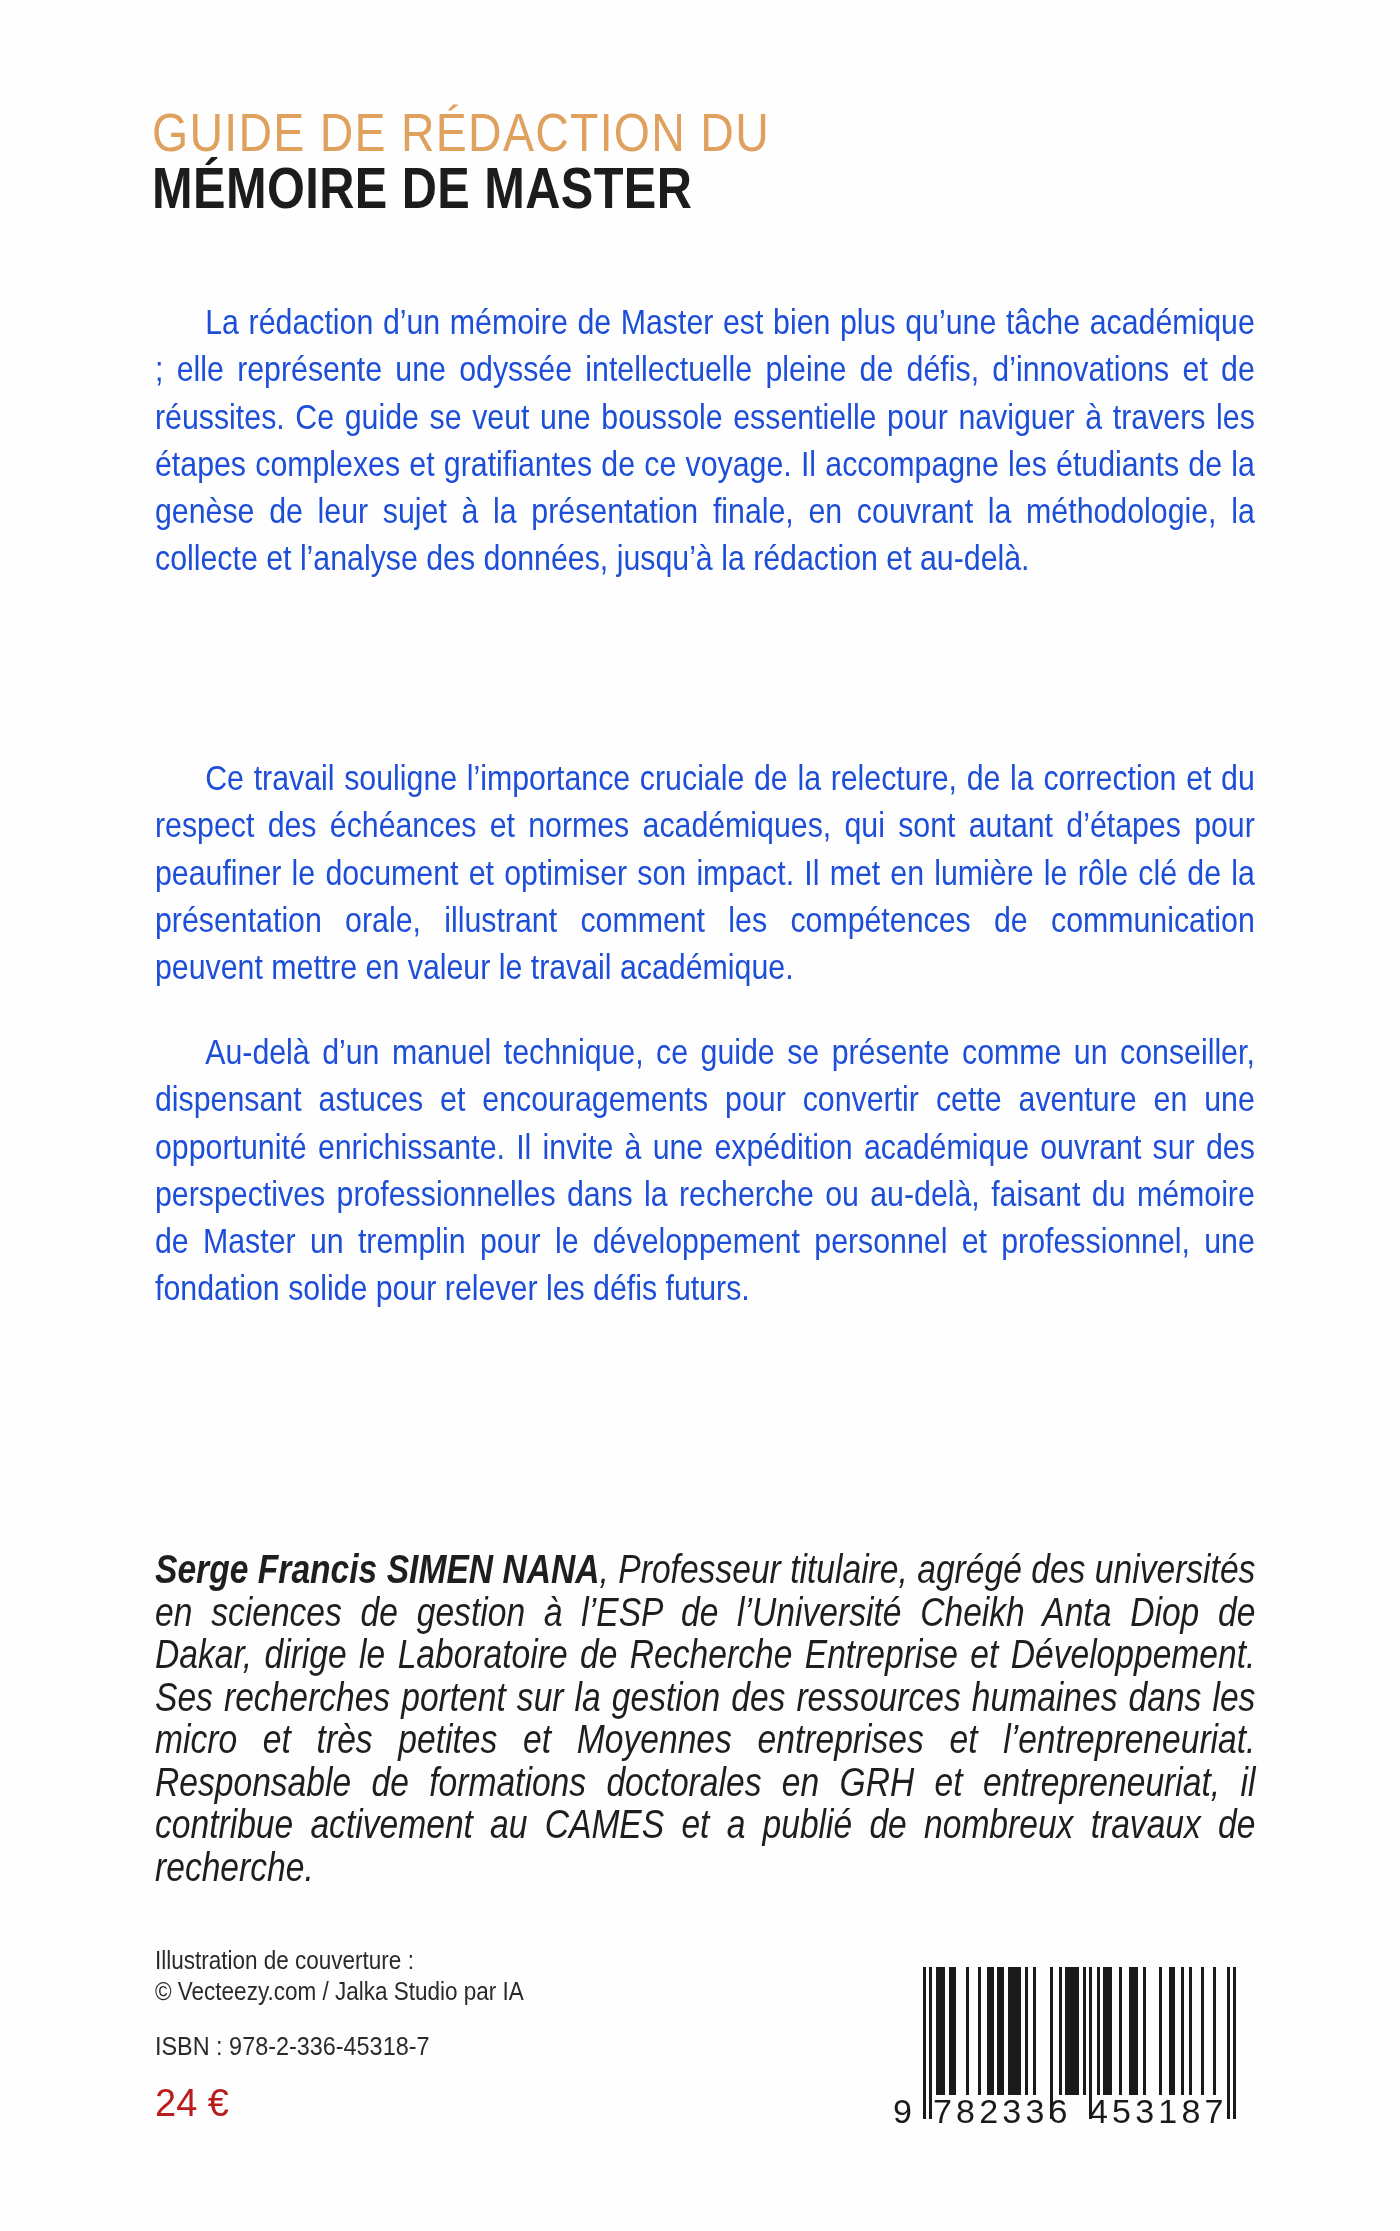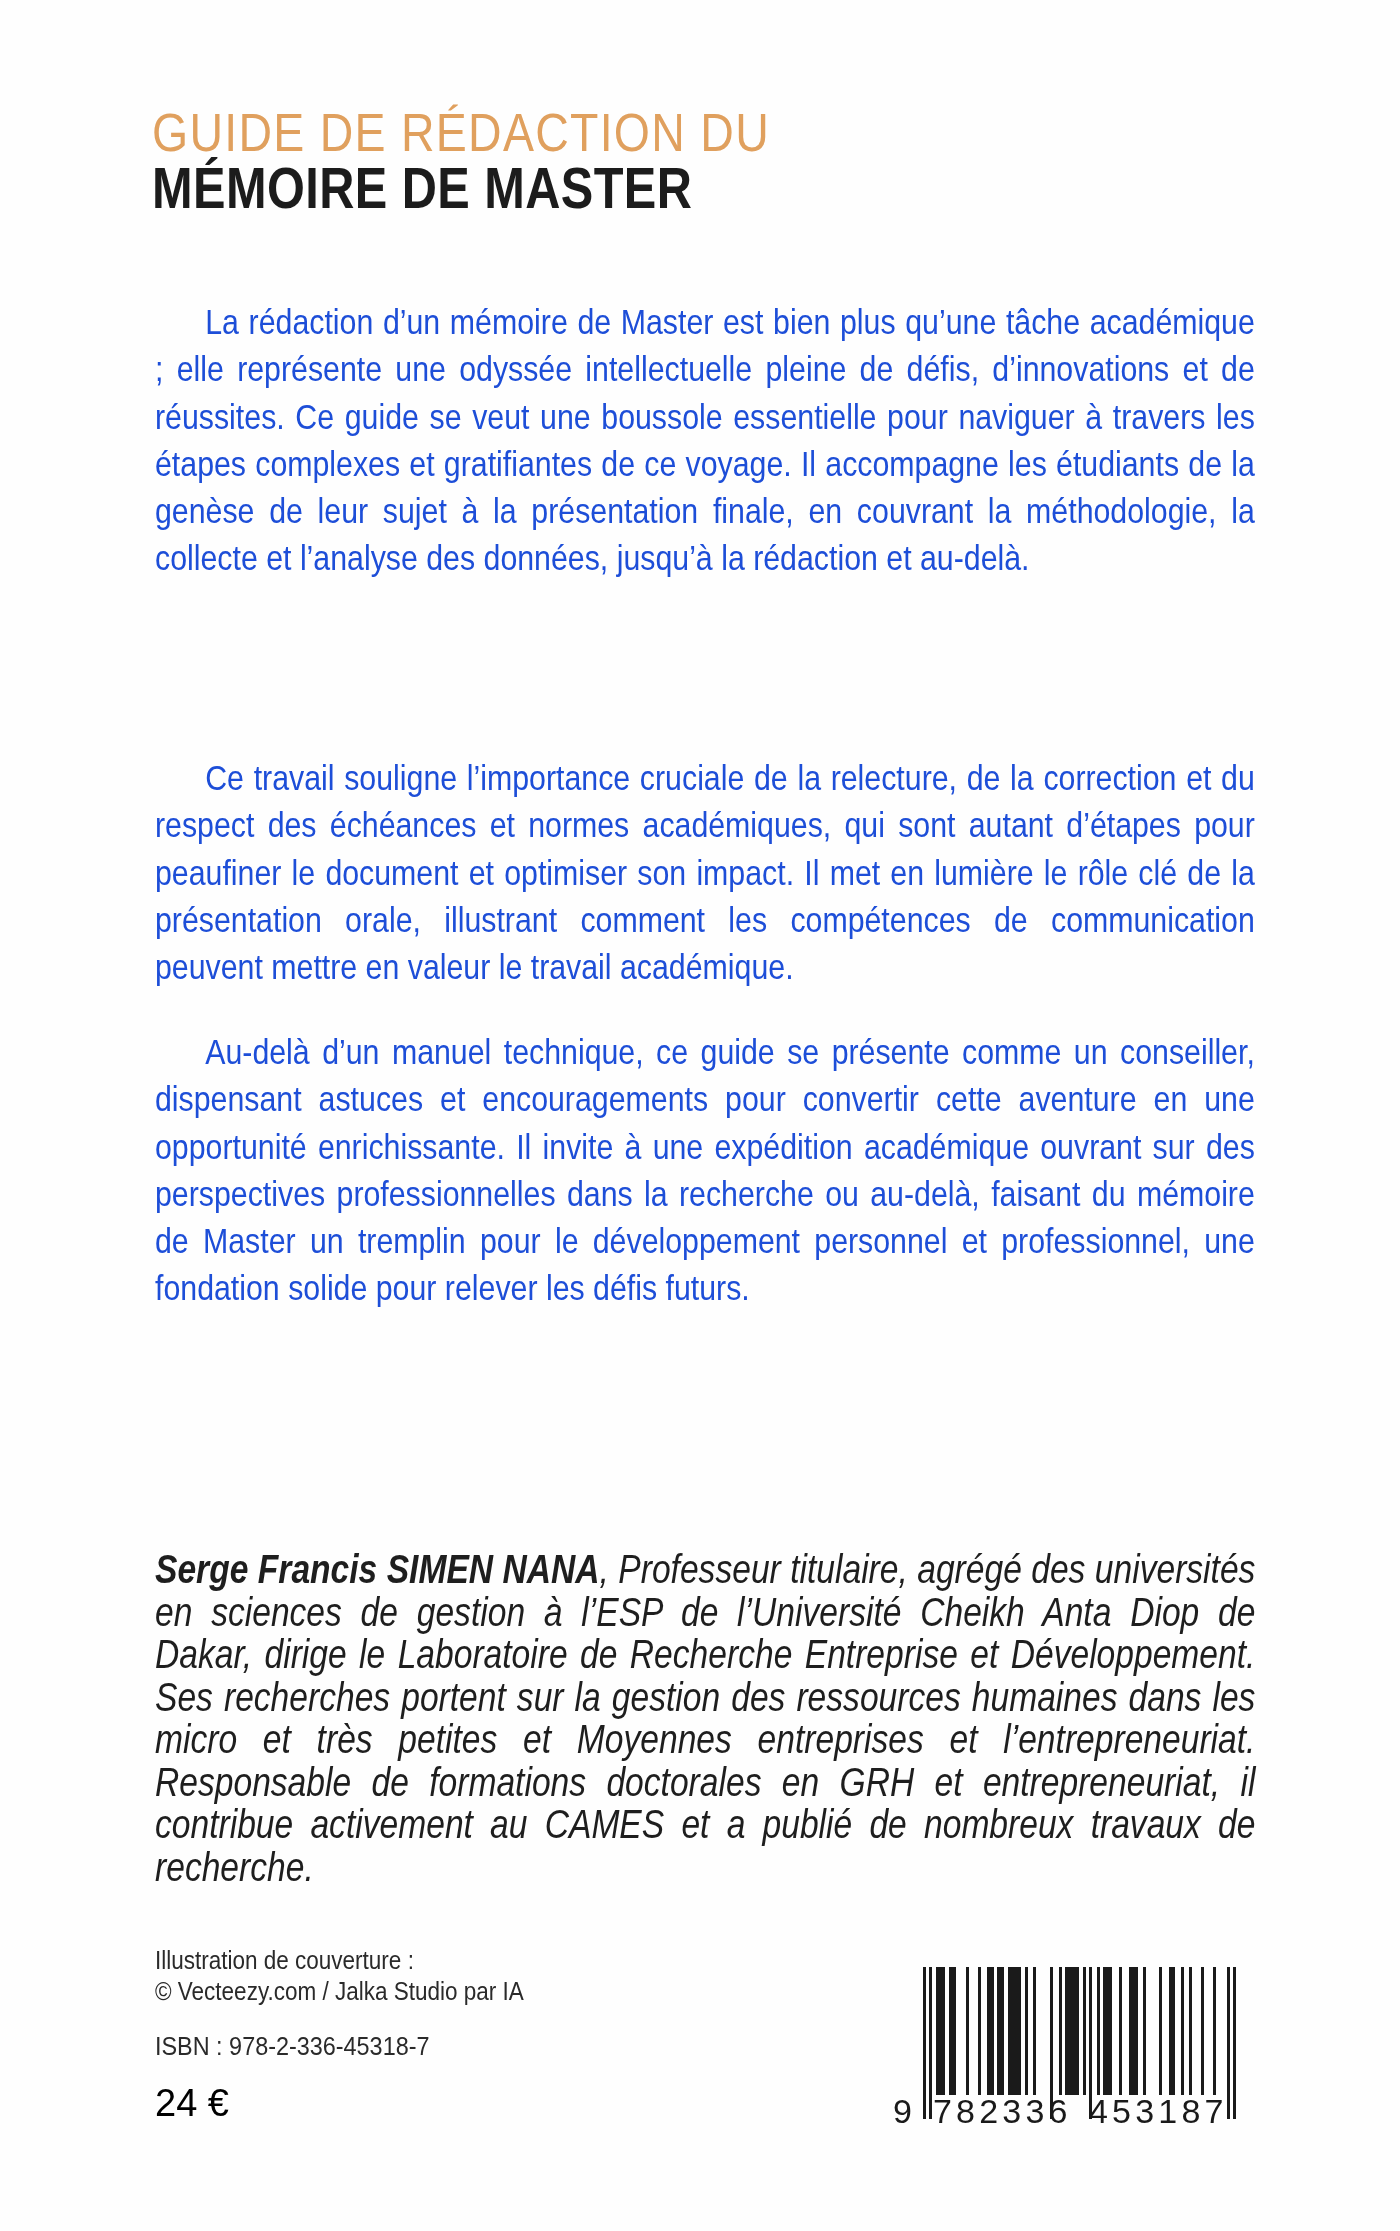--- a/index.html
+++ b/index.html
@@ -16,21 +16,21 @@
   .para-3 { top: 1028px; }
 
   .body-text { display: inline-block; width: 1270px; transform: scaleX(0.866); transform-origin: left top; }
 
   .bio { position: absolute; left: 155px; top: 1548px; width: 1100px; font-family: "Liberation Sans", sans-serif; font-style: italic; font-size: 40px; line-height: 42.5px; text-align: justify; color: #1e1e1e; }
   .bio-inner { width: 1310px; transform: scaleX(0.84); transform-origin: left top; }
   .bio-name { font-weight: 700; }
 
   .credits { position: absolute; left: 155px; top: 1945px; font-family: "Liberation Sans", sans-serif; font-size: 25px; line-height: 31px; color: #2a2a2a; transform: scaleX(0.9); transform-origin: left top; white-space: nowrap; }
   .isbn { position: absolute; left: 155px; top: 2030px; font-family: "Liberation Sans", sans-serif; font-size: 26px; line-height: 32px; color: #2a2a2a; transform: scaleX(0.9); transform-origin: left top; white-space: nowrap; }
-  .price { position: absolute; left: 155px; top: 2082px; font-family: "Liberation Sans", sans-serif; font-size: 38px; line-height: 42px; color: #000000; white-space: nowrap; }
+  .price { position: absolute; left: 155px; top: 2082px; font-family: "Liberation Sans", sans-serif; font-size: 38px; line-height: 42px; color: #b91c1c; white-space: nowrap; }
 
   .barcode { position: absolute; left: 893px; top: 1967px; width: 345px; height: 160px; }
   .barcode svg { display: block; }
 </style>
 </head>
 <body>
 
 <div class="page">
 
   <div class="title-1">GUIDE DE RÉDACTION DU</div>

